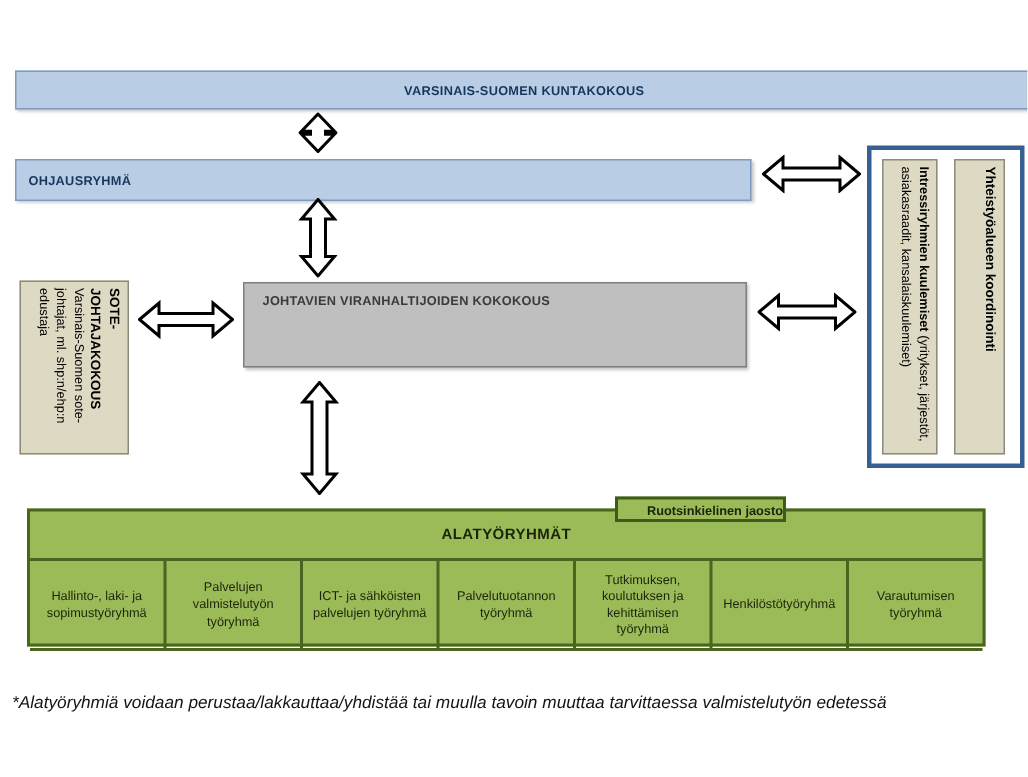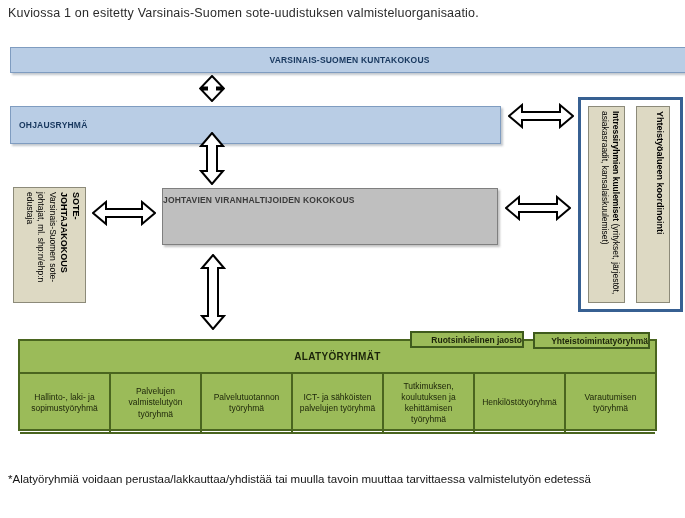--- a/index.html
+++ b/index.html
@@ -18,21 +18,21 @@
     box-shadow:1.5px 1.5px 2px rgba(120,130,145,.45);
     color:#17375e; font-weight:bold; font-size:8.5px; letter-spacing:.2px;
     display:flex; align-items:center;
   }
   .blue-box.centered { justify-content:center; }
   .blue-box.leftpad { padding-left:8px; }
   .gray-box {
     background:#bfbfbf; border:1.5px solid #7f7f7f;
     box-shadow:1.5px 1.5px 2px rgba(120,120,120,.45);
     color:#3b3b3b; font-weight:bold; font-size:8.5px; letter-spacing:.2px;
-    padding:6px 0;
+    padding:6px 12px;
   }
   .tan-box {
     background:#ddd9c3; border:1.5px solid #8c8a79;
     color:#000; font-size:8.5px; line-height:1.35;
     writing-mode:vertical-rl; padding:4px 3px;
   }
   .tan-box .vtitle { font-weight:bold; font-size:9px; }
   .side-container {
     position:absolute; left:578px; top:97px; width:105px; height:215px;
     background:#fff; border:3px solid #376092;
@@ -62,36 +62,35 @@
   .green-cell:last-child { border-right:none; }
   .green-tab {
     position:absolute; height:17px; background:#9bbb59; border:2px solid #3f5a1d;
     display:flex; align-items:center; justify-content:flex-end;
     font-weight:bold; font-size:8.5px; color:#1b230a; z-index:3;
   }
   .tab-1 { left:410px; top:331px; width:114px; }
   .tab-2 { left:533px; top:332px; width:117px; }
   .arrow { position:absolute; z-index:2; }
   .footnotes {
-    position:absolute; left:8px; top:472px; width:672px;
-    font-size:11.5px; line-height:1.28; color:#141414;
+    position:absolute; left:8px; top:462px; width:672px;
+    font-style:italic; font-size:11.5px; line-height:1.28; color:#141414;
   }
 </style>
 </head>
 <body>
 
 <div class="canvas">
 
-  <div class="page-title">Kuviossa 1 on esitetty Varsinais-Suomen sote-uudistuksen valmisteluorganisaatio.</div>
 
   <div class="box blue-box centered" style="left:10px; top:47px; width:679px; height:26px;">
     <span>VARSINAIS-SUOMEN KUNTAKOKOUS</span>
   </div>
 
-  <div class="box blue-box leftpad" style="left:10px; top:106px; width:491px; height:38px;">
+  <div class="box blue-box leftpad" style="left:10px; top:106px; width:491px; height:28px;">
     <span>OHJAUSRYHMÄ</span>
   </div>
 
   <div class="box gray-box" style="left:162px; top:188px; width:336px; height:57px;">
     <span>JOHTAVIEN VIRANHALTIJOIDEN KOKOKOUS</span>
   </div>
 
   <div class="box tan-box" style="left:13px; top:187px; width:73px; height:116px;">
     <div class="vtitle">SOTE-JOHTAJAKOKOUS</div>
     <div>Varsinais-Suomen sote-johtajat, ml. shp:n/ehp:n edustaja</div>
@@ -127,31 +126,28 @@
     <polygon points="1,13 14,2 14,9 52,9 52,2 65,13 52,24 52,17 14,17 14,24" fill="#fff" stroke="#000" stroke-width="2"></polygon>
   </svg>
 
   <svg class="arrow" style="left:508px; top:103px;" width="66" height="26" viewBox="0 0 66 26">
     <polygon points="1,13 14,2 14,9 52,9 52,2 65,13 52,24 52,17 14,17 14,24" fill="#fff" stroke="#000" stroke-width="2"></polygon>
   </svg>
 
   <div class="green-tab tab-1">
     <span>Ruotsinkielinen jaosto</span>
   </div>
-  <div class="green-tab tab-2">
-    <span>Yhteistoimintatyöryhmä</span>
-  </div>
 
   <div class="green-main">
     <div class="green-header">ALATYÖRYHMÄT</div>
     <div class="green-row">
       <div class="green-cell">Hallinto-, laki- ja sopimustyöryhmä</div>
       <div class="green-cell">Palvelujen valmistelutyön työryhmä</div>
+      <div class="green-cell">ICT- ja sähköisten palvelujen työryhmä</div>
       <div class="green-cell">Palvelutuotannon työryhmä</div>
-      <div class="green-cell">ICT- ja sähköisten palvelujen työryhmä</div>
       <div class="green-cell">Tutkimuksen, koulutuksen ja kehittämisen työryhmä</div>
       <div class="green-cell">Henkilöstötyöryhmä</div>
       <div class="green-cell">Varautumisen työryhmä</div>
     </div>
   </div>
 
   <div class="footnotes">
     <div>*Alatyöryhmiä voidaan perustaa/lakkauttaa/yhdistää tai muulla tavoin muuttaa tarvittaessa valmistelutyön edetessä</div>
   </div>
 

